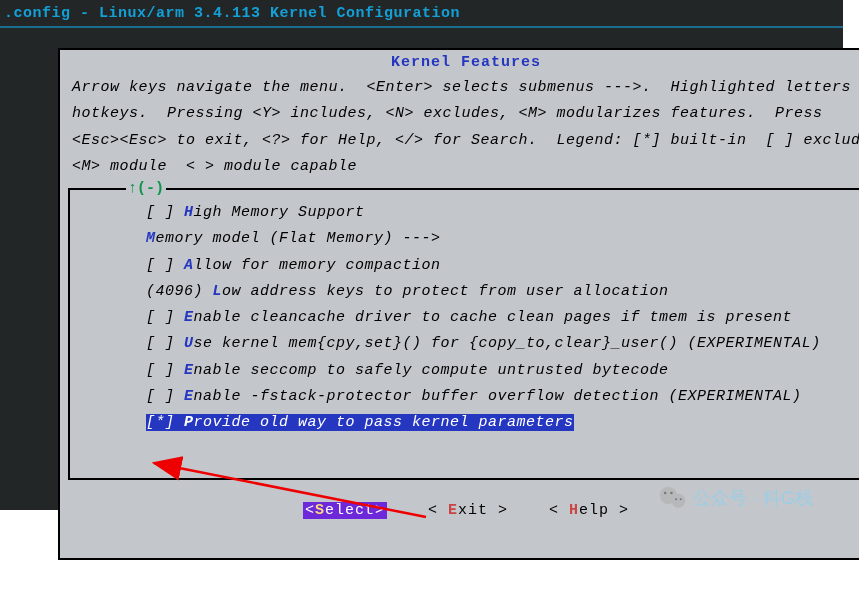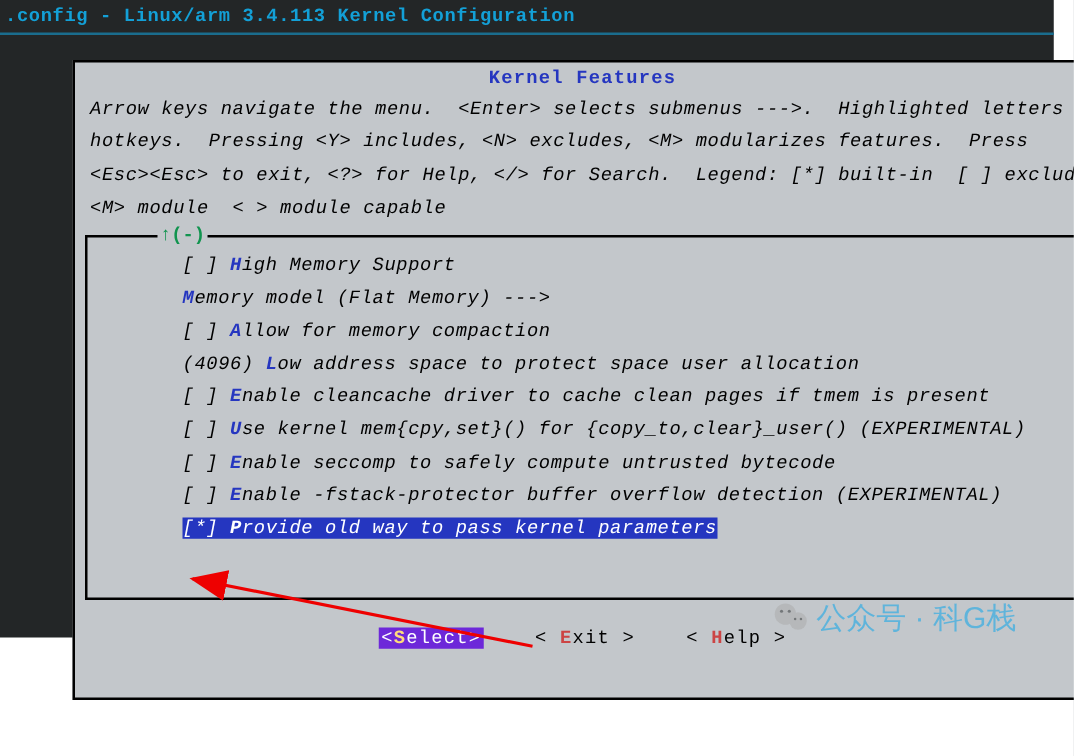--- a/index.html
+++ b/index.html
@@ -112,23 +112,23 @@
     color: #ffdb7a;
   }
   .arrow {
     position: absolute;
     pointer-events: none;
   }
   .watermark {
     position: absolute;
     right: 30px;
     bottom: 0px;
-    color: #0ea5e9;
+    color: #7dd3fc;
     font-family: sans-serif;
-    font-size: 24px;
+    font-size: 18px;
     opacity: 0.55;
     display: flex;
     align-items: center;
     gap: 6px;
   }
   .wechat-icon {
     width: 28px;
     height: 24px;
     display: inline-block;
     opacity: 0.9;
@@ -148,21 +148,21 @@
 hotkeys.  Pressing &lt;Y&gt; includes, &lt;N&gt; excludes, &lt;M&gt; modularizes features.  Press
 &lt;Esc&gt;&lt;Esc&gt; to exit, &lt;?&gt; for Help, &lt;/&gt; for Search.  Legend: [*] built-in  [ ] excluded
 &lt;M&gt; module  &lt; &gt; module capable</div>
 
     <div class="menu-box">
       <span class="scroll-indicator">↑(-)</span>
       <div id="menu-list">
           <div class="menu-item"><span>[ ] </span><span class="hotkey">H</span><span>igh Memory Support</span></div>
           <div class="menu-item"><span>    </span><span class="hotkey">M</span><span>emory model (Flat Memory)  ---&gt;</span></div>
           <div class="menu-item"><span>[ ] </span><span class="hotkey">A</span><span>llow for memory compaction</span></div>
-          <div class="menu-item" style="padding-left: 76px;"><span>(4096) </span><span class="hotkey">L</span><span>ow address space to protect space user allocation</span></div>
+          <div class="menu-item" style="padding-left: 76px;"><span>(4096) </span><span class="hotkey">L</span><span>ow address keys to protect from user allocation</span></div>
           <div class="menu-item"><span>[ ] </span><span class="hotkey">E</span><span>nable cleancache driver to cache clean pages if tmem is present</span></div>
           <div class="menu-item"><span>[ ] </span><span class="hotkey">U</span><span>se kernel mem{cpy,set}() for {copy_to,clear}_user() (EXPERIMENTAL)</span></div>
           <div class="menu-item"><span>[ ] </span><span class="hotkey">E</span><span>nable seccomp to safely compute untrusted bytecode</span></div>
           <div class="menu-item"><span>[ ] </span><span class="hotkey">E</span><span>nable -fstack-protector buffer overflow detection (EXPERIMENTAL)</span></div>
           <div class="menu-item"><span class="selected"><span>[*] </span><span class="hotkey">P</span><span>rovide old way to pass kernel parameters</span></span></div>
         </div>
     </div>
 
     <div class="button-row">
       <span class="btn btn-selected" id="btn-select"><span>&lt;</span><span class="hotkey">S</span><span>elect&gt;</span></span>

